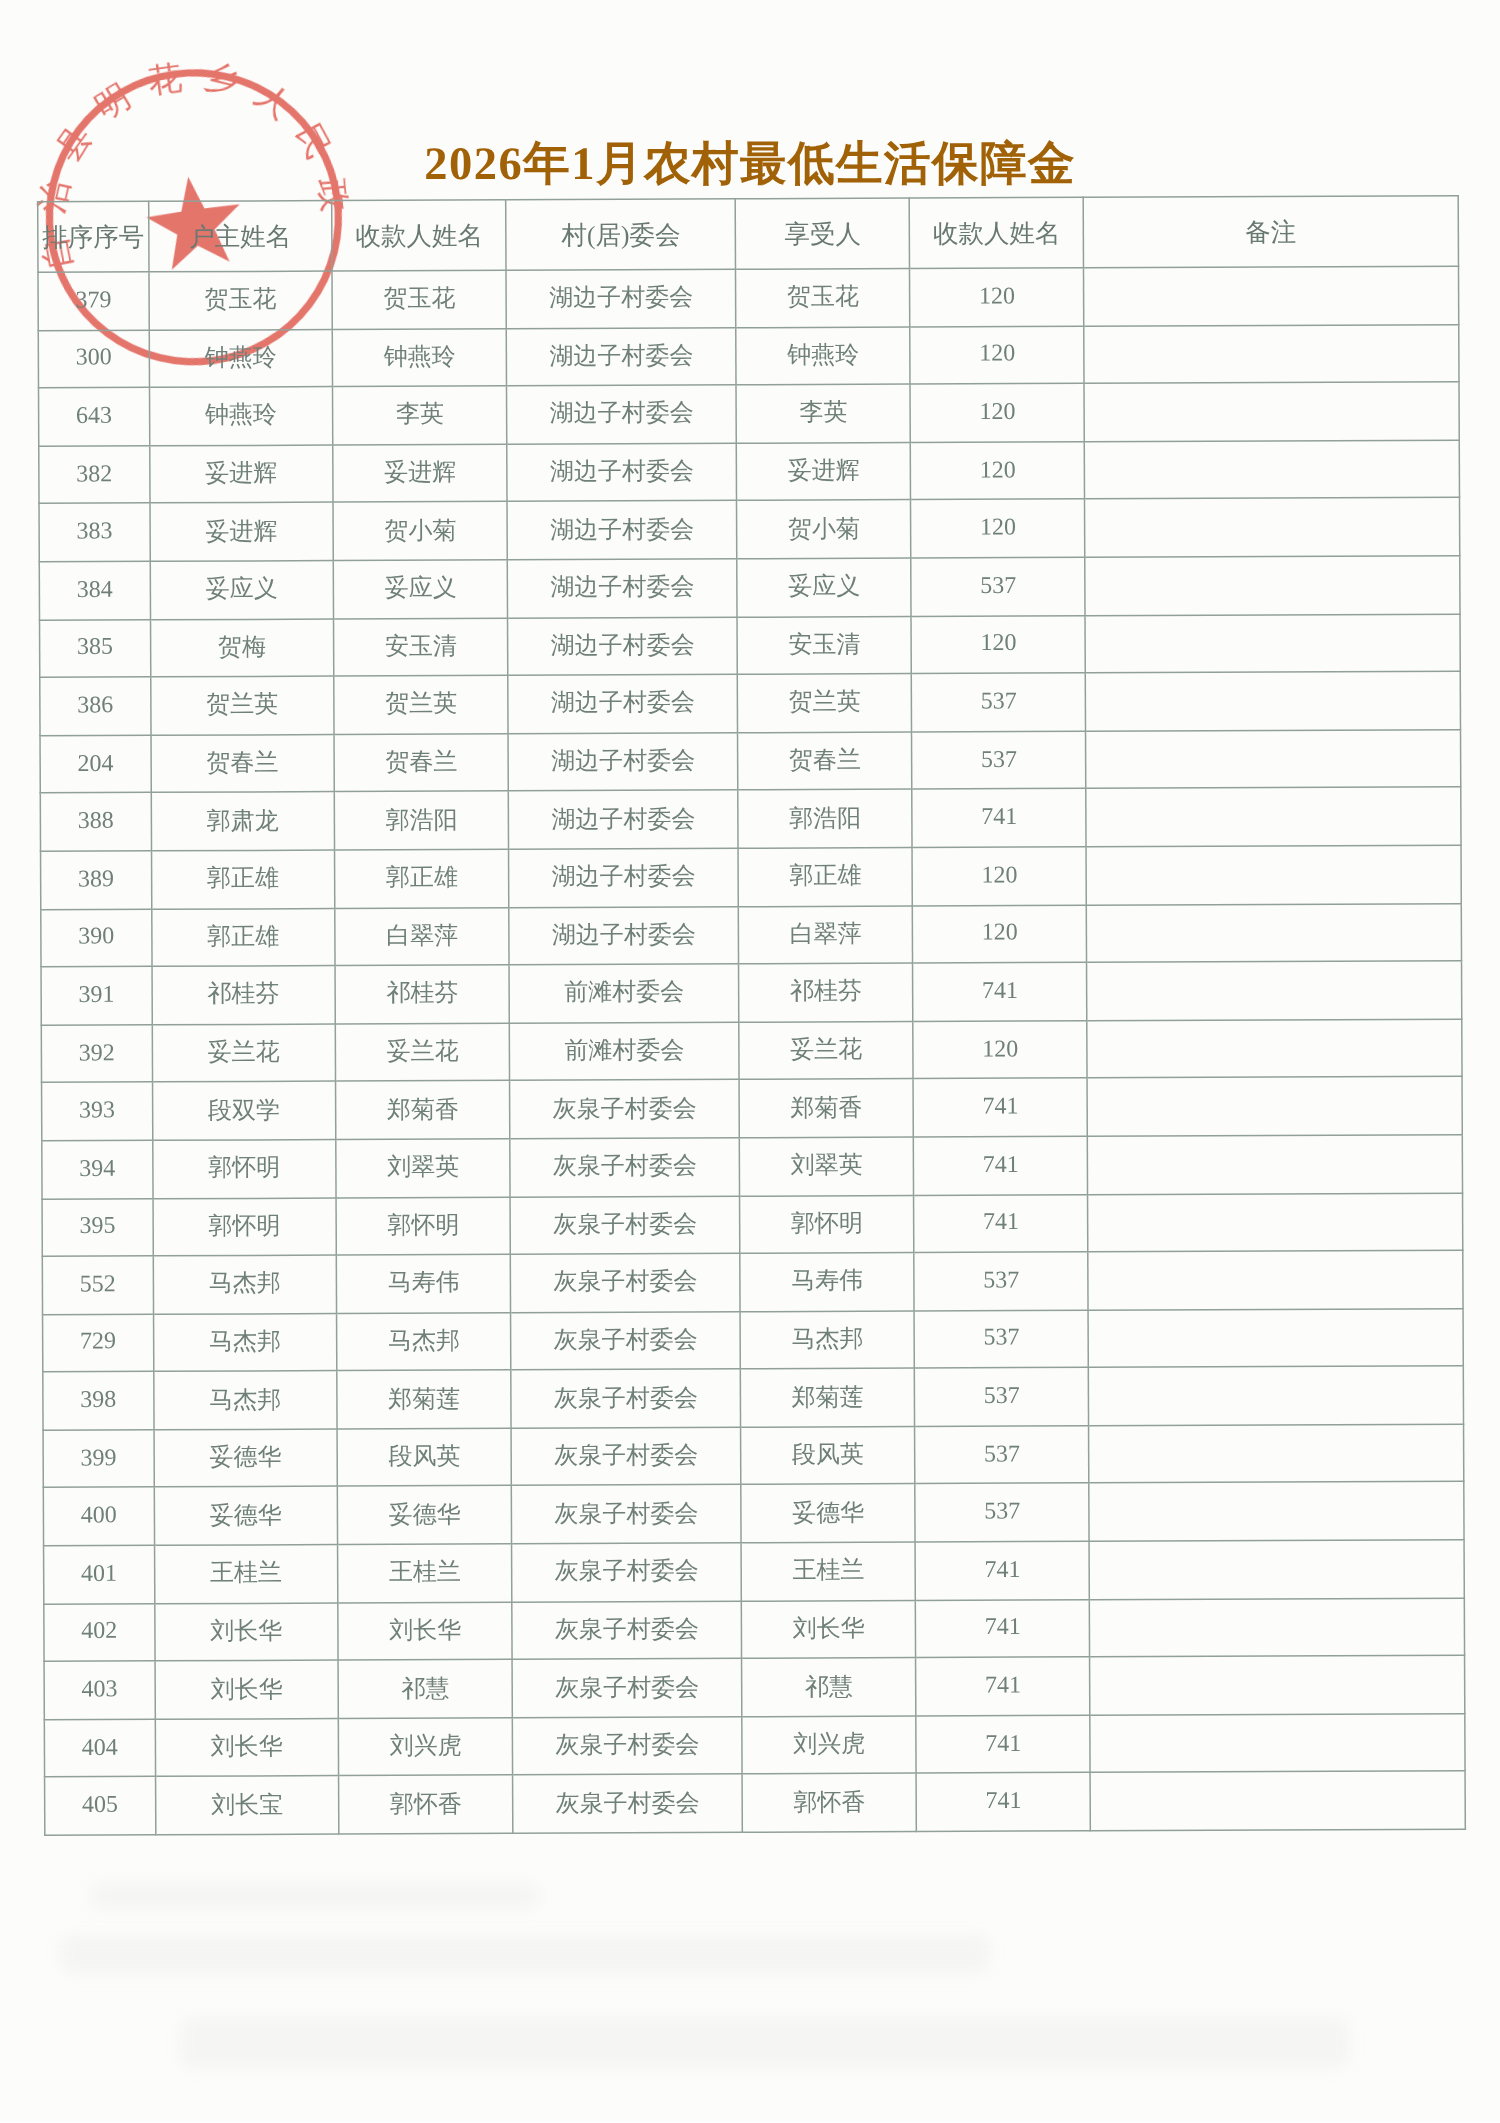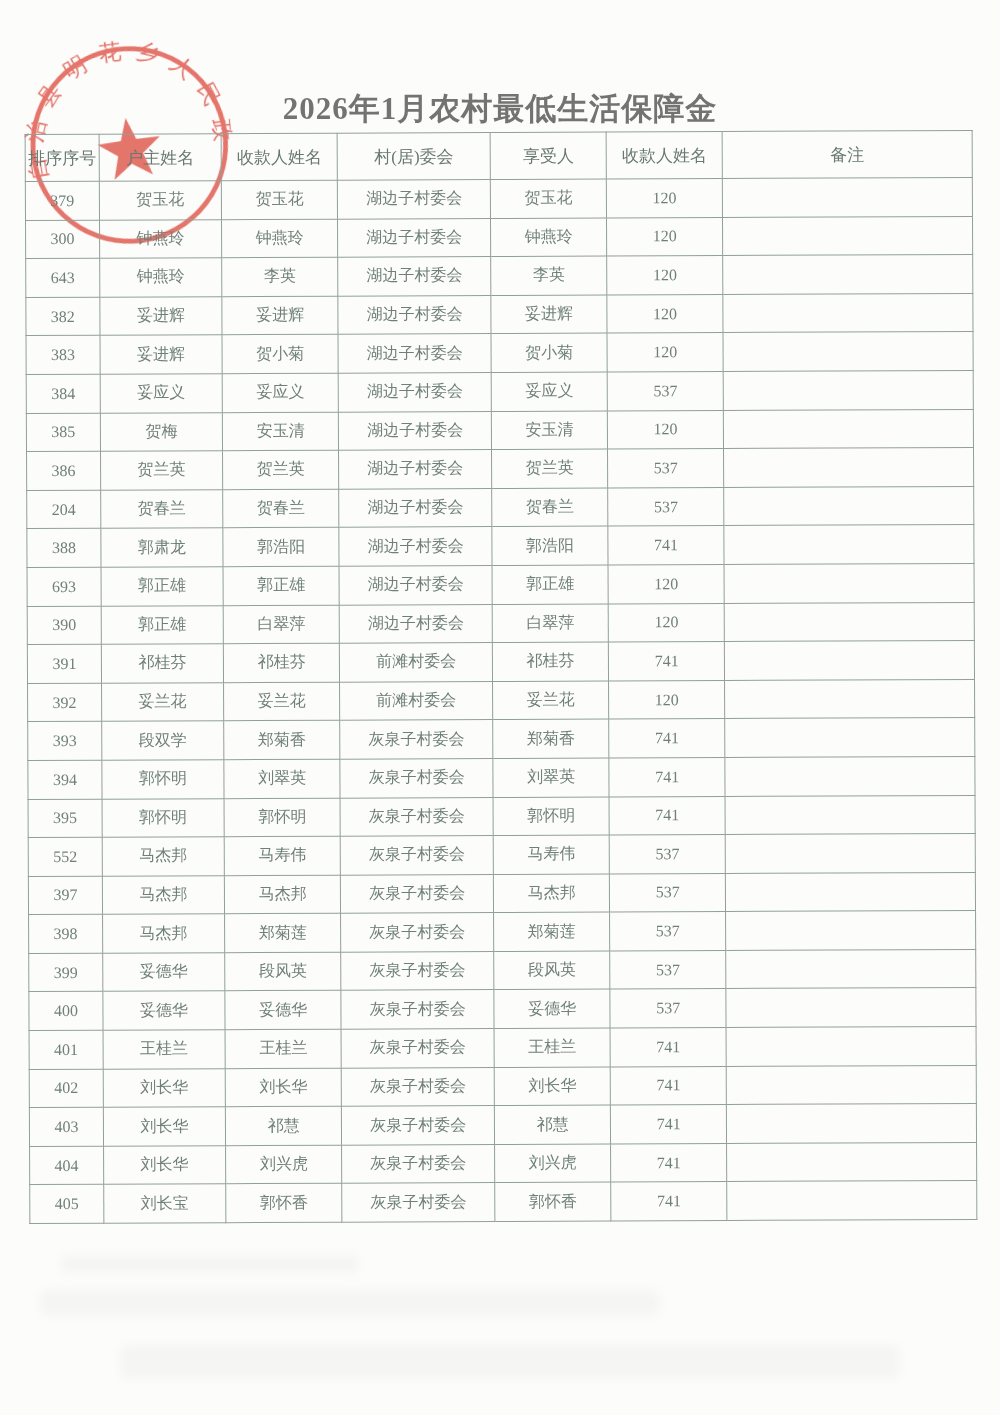--- a/index.html
+++ b/index.html
@@ -23,21 +23,21 @@
   .smudge.s3 { left:60px;  top:1255px; width:300px; height:18px; }
 
   .title {
     position:absolute;
     left:0; top:88px; width:100%;
     margin:0;
     text-align:center;
     font-size:31px;
     font-weight:bold;
     letter-spacing:1px;
-    color:#737373;
+    color:#a16207;
   }
 
   table.roster {
     position:absolute;
     left:27px; top:132px;
     width:948px;
     border-collapse:collapse;
     table-layout:fixed;
     transform:rotate(-0.25deg);
     color:#6f7f79;
@@ -211,21 +211,21 @@
         <tr>
       <td>388</td>
       <td>郭肃龙</td>
       <td>郭浩阳</td>
       <td>湖边子村委会</td>
       <td>郭浩阳</td>
       <td>741</td>
       <td></td>
     </tr>
         <tr>
-      <td>693</td>
+      <td>389</td>
       <td>郭正雄</td>
       <td>郭正雄</td>
       <td>湖边子村委会</td>
       <td>郭正雄</td>
       <td>120</td>
       <td></td>
     </tr>
         <tr>
       <td>390</td>
       <td>郭正雄</td>
@@ -283,21 +283,21 @@
         <tr>
       <td>552</td>
       <td>马杰邦</td>
       <td>马寿伟</td>
       <td>灰泉子村委会</td>
       <td>马寿伟</td>
       <td>537</td>
       <td></td>
     </tr>
         <tr>
-      <td>397</td>
+      <td>729</td>
       <td>马杰邦</td>
       <td>马杰邦</td>
       <td>灰泉子村委会</td>
       <td>马杰邦</td>
       <td>537</td>
       <td></td>
     </tr>
         <tr>
       <td>398</td>
       <td>马杰邦</td>

